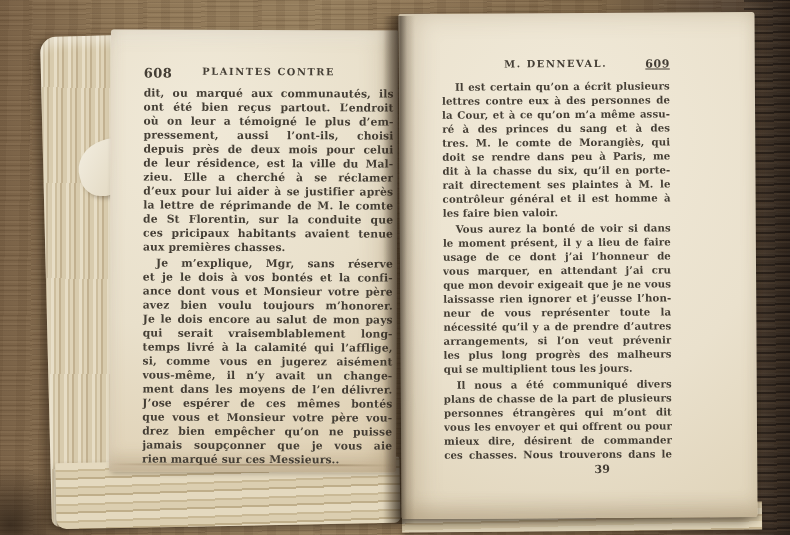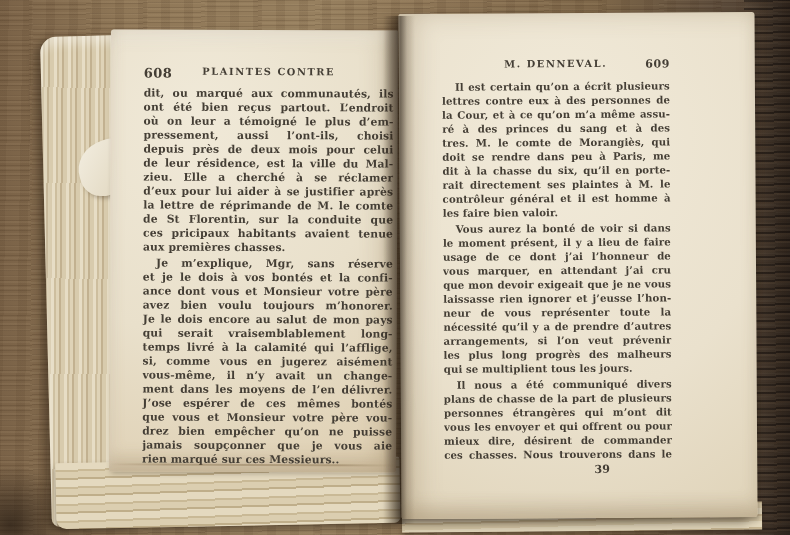--- a/index.html
+++ b/index.html
@@ -68,21 +68,21 @@
                 2px 3px 5px rgba(38,26,15,.3),
                 inset 16px 0 24px rgba(125,100,65,.25),
                 inset 0 -12px 16px rgba(125,100,65,.2);
   }
   .col { position:absolute; }
   .leaf-left  .col { left:33px; top:36px; width:250px; }
   .leaf-right .col { left:43px; top:45px; width:228px; }
   .running { position:relative; height:14px; margin-bottom:7px; font-weight:700; }
   .running .title { display:block; text-align:center; font-size:9.8px; letter-spacing:1.6px; }
   .running .num-left  { position:absolute; left:0;  top:0; font-size:13px; letter-spacing:.5px; }
-  .running .num-right { position:absolute; right:0; top:0; font-size:11px;  letter-spacing:.5px; }
+  .running .num-right { position:absolute; right:0; top:0; font-size:11px;  letter-spacing:.5px;text-decoration:underline; }
   .line {
     font-size:10.8px; line-height:14px; height:14px; overflow:hidden;
     text-align:justify; text-align-last:justify;
     font-weight:600; letter-spacing:.1px;
   }
   .leaf-right .line { font-size:10.2px; }
   .line.end { text-align-last:left; }
   .line.indent { text-indent:13px; margin-top:2px; }
   .signature { margin-top:2px; text-align:center; transform:translateX(44px); font-size:11px; font-weight:700; }
   .gutter {

